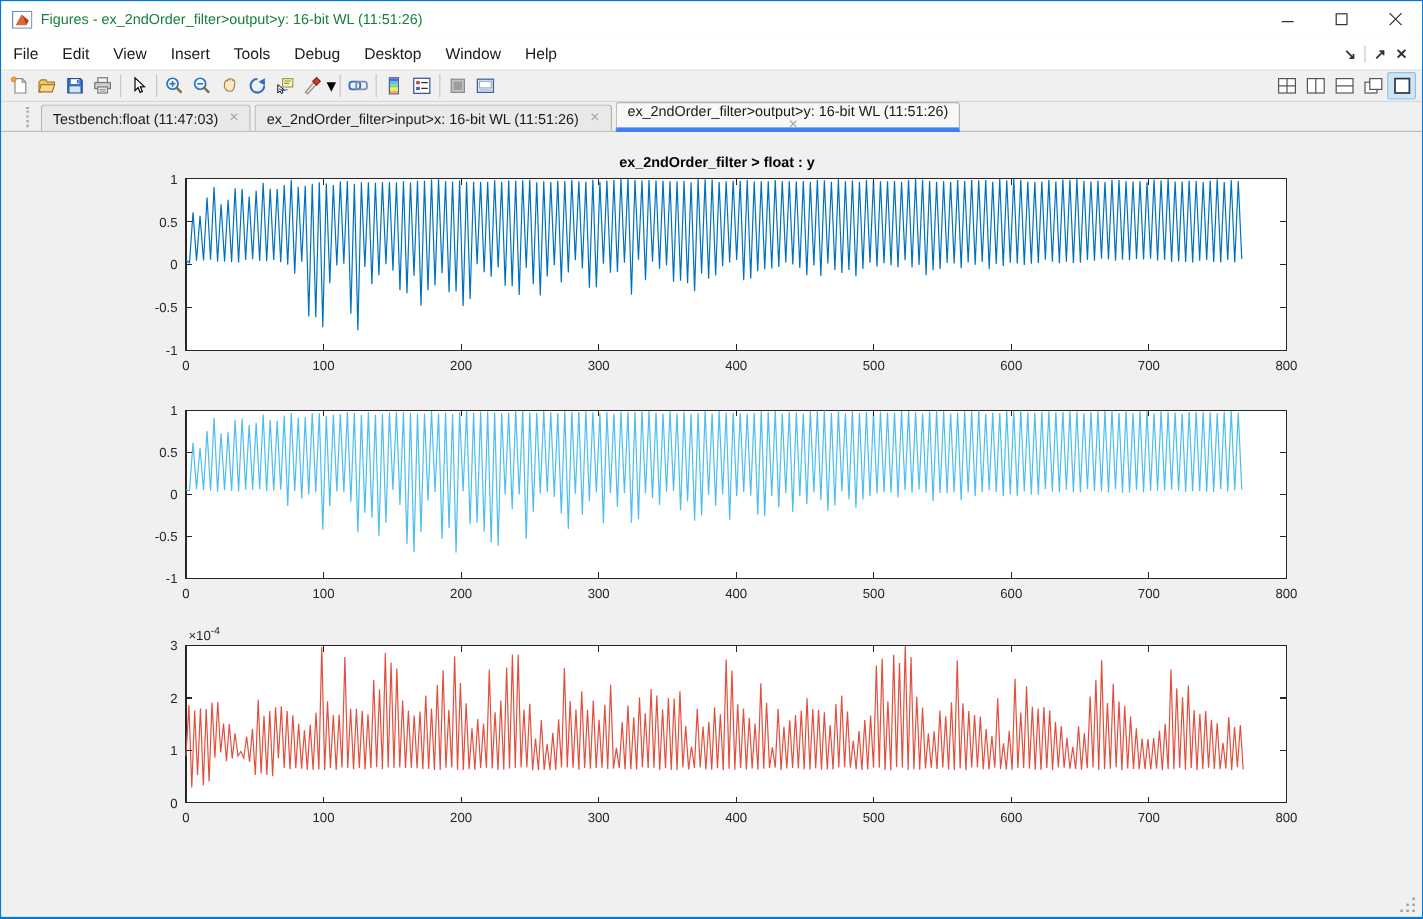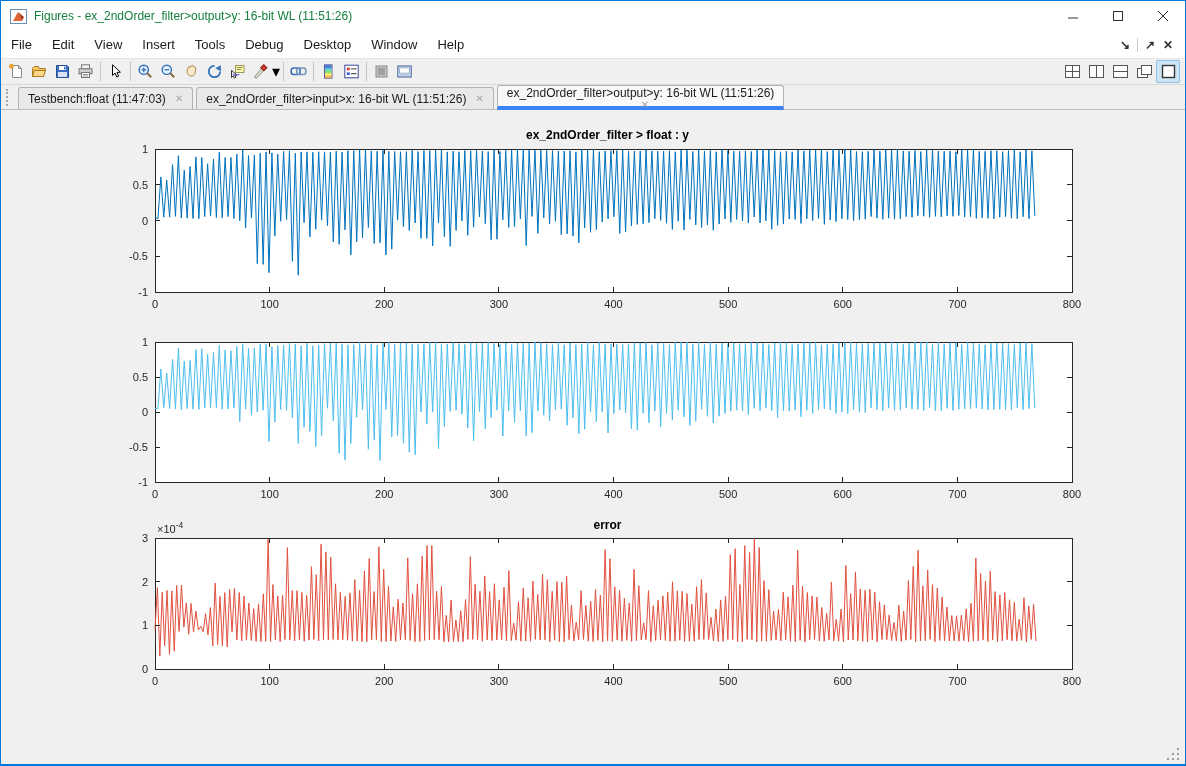--- a/index.html
+++ b/index.html
@@ -22,29 +22,29 @@
   .dock-btn{width:18px;height:20px;display:flex;align-items:center;justify-content:center;font-size:12px;font-weight:bold;color:#333;}
   .dock-sep{width:1px;height:14px;background:#c9c9c9;margin:0 3px;}
   
   .toolbar{height:27px;box-sizing:border-box;background:#f0f0f0;border-top:1px solid #e4e4e4;border-bottom:1px solid #d7d7d7;display:flex;align-items:center;padding-left:4px;}
   .tool-btn{width:23px;height:23px;display:flex;align-items:center;justify-content:center;border-radius:2px;}
   .tool-sep{width:1px;height:19px;background:#c6c6c6;margin:0 3px;flex:0 0 auto;}
   .toolbar-right{margin-left:auto;display:flex;align-items:center;padding-right:5px;}
   .layout-btn{width:24px;height:23px;display:flex;align-items:center;justify-content:center;border:1px solid transparent;border-radius:2px;box-sizing:border-box;}
   .layout-btn.active{background:#cde6f7;border-color:#92c0e0;}
   
-  .tabbar{height:25px;box-sizing:border-box;background:#f0f0f0;display:flex;align-items:flex-end;border-bottom:1px solid #bdbdbd;padding-left:3px;}
+  .tabbar{height:25px;box-sizing:border-box;background:#f0f0f0;display:flex;align-items:flex-end;border-bottom:1px solid #bdbdbd;padding-left:19px;}
   .tab-grip{width:6px;height:17px;margin:0 4px 3px 2px;border-left:2px dotted #a8a8a8;}
   .tab{height:22px;box-sizing:border-box;display:flex;align-items:center;font-size:12px;color:#1a1a1a;background:#e9e9e7;border:1px solid #b3b3b1;border-bottom:none;border-radius:3px 3px 0 0;padding:0 9px;margin-right:3px;white-space:nowrap;cursor:default;}
   .tab.active{background:#f8f8f8;height:25px;margin-bottom:-1px;border-bottom:4px solid #3b82f6;flex-direction:column;}
   .tab-close{margin-left:9px;color:#a6a6a6;font-size:10px;line-height:10px;}
   
   .figure-area{position:absolute;left:0;top:109px;width:1184px;height:654px;background:#f0f0f0;}
   #plots{position:absolute;left:0;top:0;}
-  .plot-title{position:absolute;left:148px;width:917px;text-align:center;font-size:12px;font-weight:bold;color:#000;}
+  .plot-title{position:absolute;left:138px;width:917px;text-align:center;font-size:12px;font-weight:bold;color:#000;}
   .grip{position:absolute;right:16px;bottom:14px;width:2px;height:2px;
     box-shadow:10px 10px 0 #9c9c9c,10px 5px 0 #9c9c9c,5px 10px 0 #9c9c9c,10px 0 0 #9c9c9c,5px 5px 0 #9c9c9c,0 10px 0 #9c9c9c;}
 </style>
 </head>
 <body>
 
 <div class="titlebar">
   <svg class="app-icon" viewBox="0 0 17 15">
     <rect x="0.5" y="0.5" width="16" height="14" fill="#fff" stroke="#6a8fb5"></rect>
     <path d="M3 12 L8 3 L12 12 Z" fill="#e06531"></path>
@@ -266,21 +266,20 @@
       </div>
       <div class="tab active">
         <span>ex_2ndOrder_filter&gt;output&gt;y: 16-bit WL (11:51:26)</span>
         <span class="tab-close">✕</span>
       </div>
     </div>
 </div>
 
 <div class="figure-area">
   <div class="plot-title" style="top:18px">ex_2ndOrder_filter &gt; float : y</div>
-  <div class="plot-title" style="top:408px">error</div>
   <svg id="plots" width="1184" height="654">
       <rect x="154" y="39" width="917" height="143" fill="#fff" stroke="#262626" stroke-width="1" shape-rendering="crispEdges"></rect>
       <polyline points="154,106.925 156.9229375,109.02815550747793 159.845875,66.92870206696145 162.7688125,107.20583316499716 165.69175,69.93182915024964 168.6146875,107.09186096588266 171.537625,54.633095627191075 174.4605625,106.33837865553097 177.3835,45.77511824887175 180.3064375,108.02164076694055 183.229375,60.24100119628852 186.1523125,108.18506740052719 189.07524999999998,56.49043636626859 191.9981875,108.51714759222698 194.921125,46.808944741973335 197.8440625,108.80359782784245 200.767,47.44595160579449 203.68993749999998,106.63867500487133 206.612875,53.77547724632175 209.5358125,106.11122816888266 212.45875,49.015508385843425 215.3816875,107.54949628508068 218.304625,42.28014894973116 221.22756249999998,107.75093473396147 224.1505,47.41221090693646 227.0734375,106.55577011777088 229.996375,47.514663936155756 232.9193125,108.57382144249743 235.84224999999998,44.243692544683576 238.7651875,110.69958456805075 241.688125,39.892301599799076 244.6110625,118.15430990560891 247.534,45.6081281965735 250.45693749999998,108.13710720462205 253.379875,44.8714189949134 256.3028125,153.67362944994647 259.22575,43.188604640782614 262.1486875,154.41899447057443 265.071625,41.85395715296368 267.9945625,162.64929576757876 270.9175,42.825886192960645 273.8404375,126.01728573787165 276.763375,44.16653909441715 279.6863125,111.22718657393054 282.60925,41.36687160339098 285.53218749999996,109.68699170301956 288.45512499999995,40.89791714974274 291.3780625,151.36864144550125 294.301,43.2176861133984 297.22393750000003,165.11912458998017 300.146875,41.895142021728944 303.0698125,112.55752660878917 305.99275,41.84969412828369 308.9156875,126.91076515186843 311.838625,42.333009517425836 314.76156249999997,119.25350836557965 317.68449999999996,41.717287772505536 320.60743749999995,110.20768190755024 323.530375,41.8621487367202 326.4533125,115.6478061583706 329.37625,42.056847232043054 332.29918749999996,131.82654220108384 335.222125,41.076237190187285 338.1450625,134.26419816357173 341.068,42.057816909975784 343.9909375,119.85428184741654 346.91387499999996,40.69675529660369 349.83681249999995,144.8096948113659 352.75975,40.61712591816392 355.6826875,131.83442468082893 358.60562500000003,39.512112910246984 361.52856249999996,127.93086524206863 364.4515,39.494037014949974 367.3744375,117.59041521319216 370.297375,41.126764923100076 373.2203125,133.46909181720213 376.14324999999997,41.244632631410674 379.06618749999996,132.8029021848365 381.98912499999994,40.45102514433158 384.9120625,144.96510822702336 387.83500000000004,41.37405934263164 390.75793749999997,139.1656616301036 393.680875,41.398410032896805 396.6038125,110.16649127724355 399.52675,41.78840691647482 402.4496875,116.75957699989796 405.37262499999997,41.53207421142706 408.29556249999996,120.60010054876886 411.2185,40.31035708412356 414.1414375,112.92392200575676 417.064375,41.5778533842552 419.9873125,128.3053762425631 422.91024999999996,40.52318583249916 425.8331875,128.42459019823664 428.756125,40.66010394523897 431.6790625,135.85864046214948 434.602,40.1352321796704 437.52493749999996,113.0957538143392 440.447875,39.89038889933587 443.3708125,126.63903201127528 446.29375,41.8256116984291 449.2166874999999,136.3011486236337 452.13962499999997,41.102776144141515 455.0625625,120.49727992675727 457.9855,41.75553526951528 460.9084375,110.96451571962493 463.8313749999999,40.57534251158502 466.75431249999997,125.36792374106356 469.67724999999996,40.823564325624034 472.6001875,117.16380869973035 475.523125,39.79653326791161 478.4460624999999,106.92736109269752 481.36899999999997,41.075235093515005 484.29193749999996,113.6488891655841 487.21487499999995,41.56460515476668 490.1378125,129.75209829684496 493.06075,39.842747196925245 495.9836874999999,129.27882881159564 498.90662499999996,41.45839785839072 501.82956249999995,109.83889384706917 504.7525,40.41979769573977 507.6754375,117.37640784496631 510.5983749999999,39.97007859422486 513.5213125,116.61046603301344 516.44425,39.01918034964751 519.3671875,109.00941434907287 522.290125,39.23692824135921 525.2130625,135.53344436307236 528.136,39.75767764467498 531.0589375,106.40857875148977 533.981875,40.28734215833069 536.9048124999999,123.43565367878547 539.8277499999999,40.09567910368909 542.7506874999999,108.02996449817982 545.6736249999999,40.424283102457856 548.5965625,114.02500400443046 551.5195,40.56235519250369 554.4424374999999,111.29775565243983 557.365375,40.984362642598654 560.2883125,124.70045548679549 563.2112500000001,41.05332020904399 566.1341875,123.90778095762631 569.0571249999999,40.84472694223505 571.9800625,126.05982680803638 574.903,41.8306892721706 577.8259375,132.79128813634685 580.748875,39.20553620394737 583.6718125,117.80637950492145 586.59475,39.46466718929346 589.5176875,122.27044318566658 592.440625,39.58694670087841 595.3635625,119.66238610747472 598.2864999999999,41.69160941291754 601.2094374999999,111.9374569649141 604.1323749999999,41.01803132997258 607.0553125,108.73426349685256 609.9782499999999,40.70258697184544 612.9011874999999,106.67914573201863 615.824125,40.63200768743215 618.7470625,123.48236934134864 621.6700000000001,39.78167575236314 624.5929375,122.03646384662153 627.5158749999999,41.269504945231645 630.4388125,116.04513425259934 633.36175,41.02436191220663 636.2846874999999,114.46849316348103 639.207625,40.968721797576954 642.1305625,113.68643804092542 645.0535,39.93711480132578 647.9764375,112.50082831663488 650.899375,40.93121329297646 653.8223125,108.63191390435887 656.7452499999999,41.11080203133281 659.6681874999999,110.42188483099987 662.5911249999999,41.33301792502685 665.5140624999999,113.23757363345142 668.437,40.88656261817928 671.3599374999999,119.4412307005041 674.282875,41.7034224833131 677.2058125,111.2169584223275 680.12875,39.90504652327982 683.0516875,119.98059169540845 685.974625,40.27755720017861 688.8975624999999,109.47988337380663 691.8204999999999,41.444981586535675 694.7434374999999,114.87891696725595 697.666375,39.476236080546926 700.5893124999999,117.49744695214923 703.51225,41.006367593311474 706.4351875,114.87761870417604 709.358125,40.37858091220148 712.2810625,120.20550426523812 715.204,41.689322576681114 718.1269374999999,114.05579696437215 721.0498749999999,39.85823390866911 723.9728124999999,108.96165083054234 726.89575,40.56399803687313 729.8186874999999,112.30901236997802 732.741625,41.12002076272177 735.6645625,109.43017699463678 738.5875,41.15257462882631 741.5104375,110.96884776656161 744.4333749999998,40.93099507744276 747.3563125,112.96720535742357 750.2792499999999,41.45768433059246 753.2021875,106.94283595772885 756.125125,39.72929395678369 759.0480624999999,112.94353016476285 761.971,39.107909043192684 764.8939375,110.89041257142942 767.816875,39.776017284281224 770.7398125,119.31188684205866 773.6627499999998,40.84715286263054 776.5856875,115.26577388613616 779.5086249999999,41.68381179118117 782.4315625,114.08882296998082 785.3544999999999,41.095931471401066 788.2774374999999,109.06869255717606 791.200375,41.79227615151955 794.1233125,109.46838374045578 797.04625,40.10420687291142 799.9691875,113.45530745947771 802.8921249999999,40.892116213892365 805.8150625,108.7523450793512 808.7379999999999,40.087115752446685 811.6609375,110.60010068416625 814.5838749999999,40.14024516304334 817.5068124999999,108.41419028022783 820.4297499999999,39.927019295841916 823.3526874999999,114.36711757325114 826.275625,41.53995359212077 829.1985625,109.9357729166025 832.1215,39.04445584648919 835.0444375,111.6148148778464 837.9673749999998,40.31879181110993 840.8903125,108.96639806242045 843.8132499999999,39.02576216923463 846.7361874999999,109.61821989813681 849.6591249999999,39.86143943511683 852.5820624999999,110.73258731690869 855.505,41.4745870443479 858.4279375,109.6948292179607 861.350875,41.75035845116968 864.2738125,109.21937639071861 867.1967499999998,41.28314386101537 870.1196875,106.51599217449171 873.0426249999999,39.91765270848867 875.9655624999999,108.19643411740081 878.8884999999999,41.1794476019778 881.8114374999999,109.25217475181904 884.734375,39.68612697058229 887.6573125,108.09900004235475 890.58025,39.85767414240329 893.5031875,109.20637072944557 896.4261249999998,39.12543230586742 899.3490625,108.91839984927434 902.2719999999999,40.9372211044541 905.1949374999999,106.60530366040854 908.1178749999999,41.233616203301374 911.0408124999999,107.31787628094185 913.96375,40.51046714766313 916.8866875,105.68951915058307 919.809625,41.60189899059082 922.7325624999999,106.22652196191949 925.6554999999998,39.803341425232965 928.5784375,107.29395251272246 931.5013749999999,39.9858897029261 934.4243124999999,106.34926317758392 937.3472499999999,41.06283578529282 940.2701874999999,106.85211241125828 943.193125,41.261062092395 946.1160625,105.78835272004828 949.039,41.1137466606838 951.9619374999999,106.29076995975221 954.8848749999999,41.69929847706651 957.8078125,105.5295228093036 960.73075,39.672001955959246 963.6536874999999,107.03181150665506 966.5766249999999,40.167128083929185 969.4995624999999,106.64630741580505 972.4225,39.282681158582065 975.3454375,108.37912537592813 978.268375,41.33413583585644 981.1913124999999,107.93444776162389 984.1142499999999,41.316490665172516 987.0371875,108.28024295302923 989.960125,40.73781186107102 992.8830624999999,108.7044575135503 995.8059999999999,40.78771926937959 998.7289374999999,107.23417962242848 1001.651875,41.65774152992764 1004.5748125,106.66584025749354 1007.49775,40.68233923129724 1010.4206874999999,108.26471906779217 1013.3436249999999,39.48392709765174 1016.2665625,108.69734881871729 1019.1895,41.7090669863649 1022.1124374999999,106.73180589567521 1025.035375,40.00932632590666 1027.9583125,108.76076497055939 1030.88125,40.77251306253352 1033.8041875,105.8705814625416" fill="none" stroke="#0072BD" stroke-width="1"></polyline>
       <line x1="154" y1="182" x2="154" y2="177" stroke="#262626" stroke-width="1" shape-rendering="crispEdges"></line>
       <line x1="154" y1="39" x2="154" y2="44" stroke="#262626" stroke-width="1" shape-rendering="crispEdges"></line>
       <text x="154" y="198" text-anchor="middle" font-size="11px" fill="#262626" font-family="&quot;Liberation Sans&quot;,sans-serif">0</text>
       <line x1="268.625" y1="182" x2="268.625" y2="177" stroke="#262626" stroke-width="1" shape-rendering="crispEdges"></line>
       <line x1="268.625" y1="39" x2="268.625" y2="44" stroke="#262626" stroke-width="1" shape-rendering="crispEdges"></line>
       <text x="268.625" y="198" text-anchor="middle" font-size="11px" fill="#262626" font-family="&quot;Liberation Sans&quot;,sans-serif">100</text>
       <line x1="383.25" y1="182" x2="383.25" y2="177" stroke="#262626" stroke-width="1" shape-rendering="crispEdges"></line>

